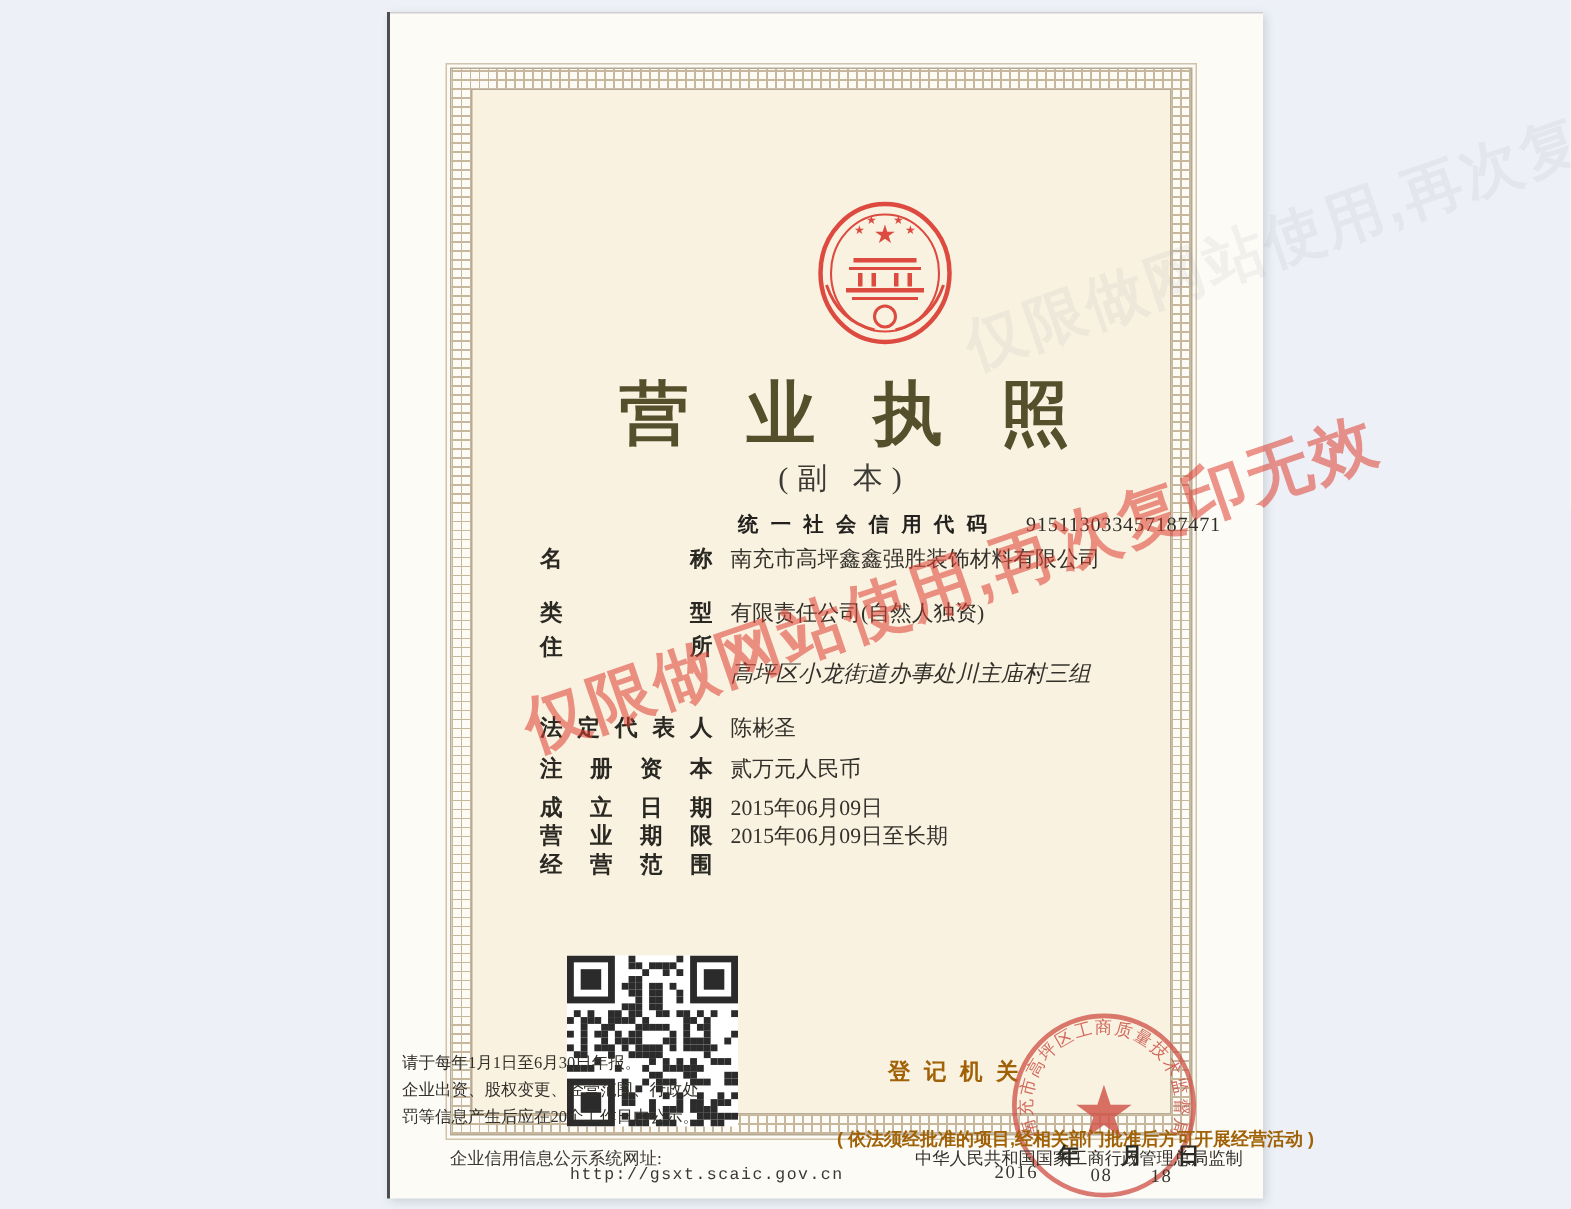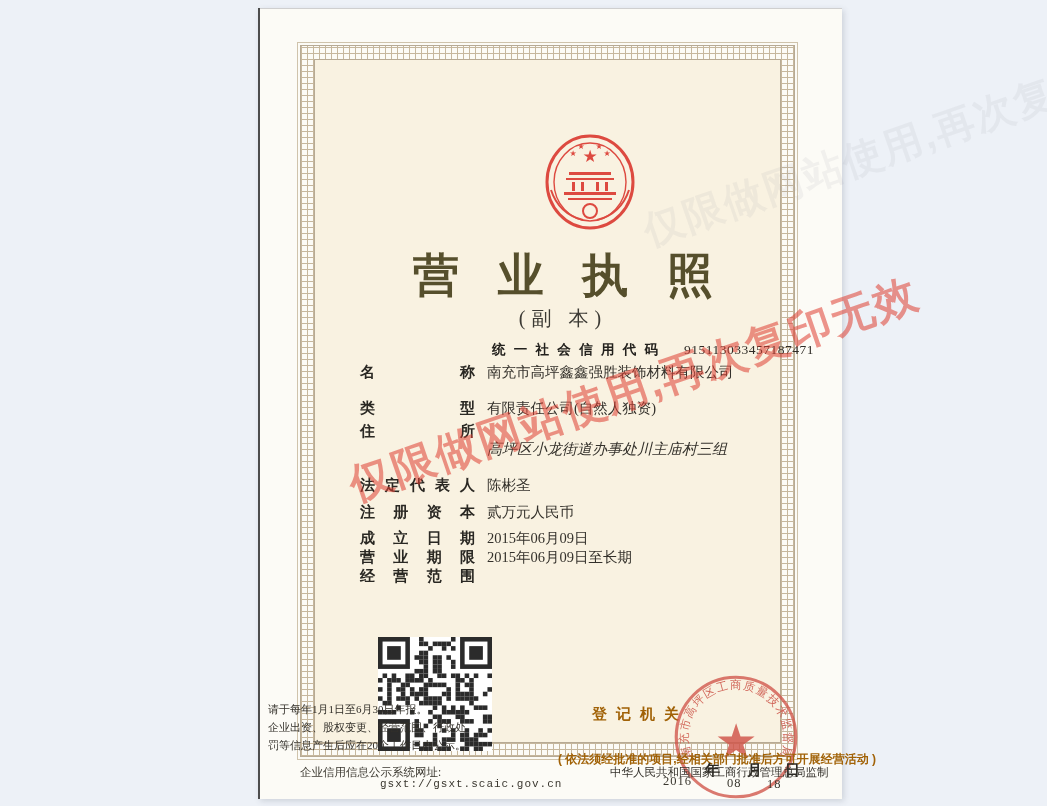--- a/index.html
+++ b/index.html
@@ -425,15 +425,15 @@
     </div>
   </div>
 
   <div class="abs notice">
     <div>请于每年1月1日至6月30日年报。</div>
     <div>企业出资、股权变更、经营范围、行政处</div>
     <div>罚等信息产生后应在20个工作日内公示。</div>
   </div>
 
   <div class="abs pub-label">企业信用信息公示系统网址:</div>
-  <div class="abs pub-url">gsxt://gsxt.scaic.gov.cn</div>
+  <div class="abs pub-url">http://gsxt.scaic.gov.cn</div>
   <div class="abs issuer">中华人民共和国国家工商行政管理总局监制</div>
 </div>
 
 </body></html>

